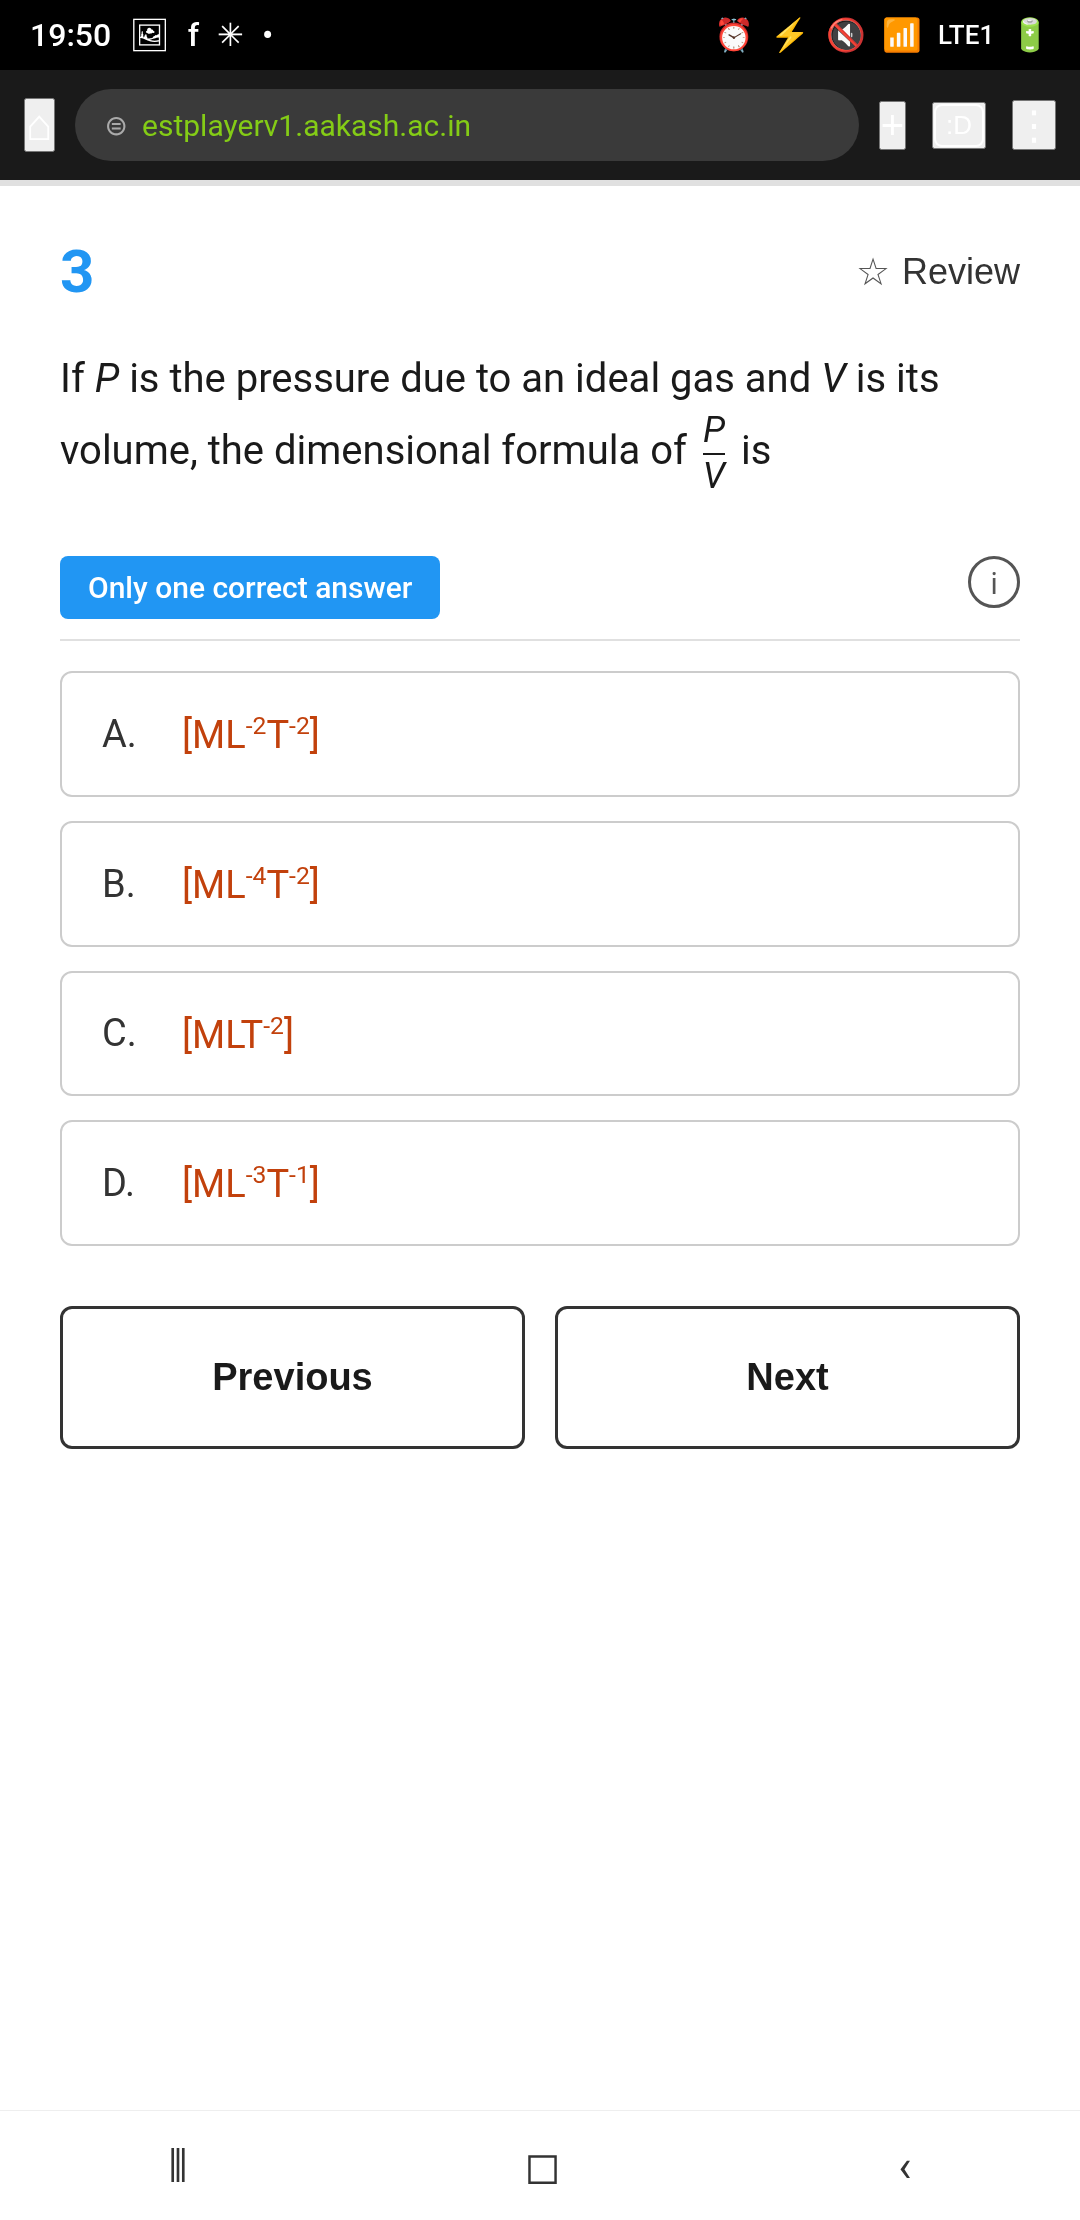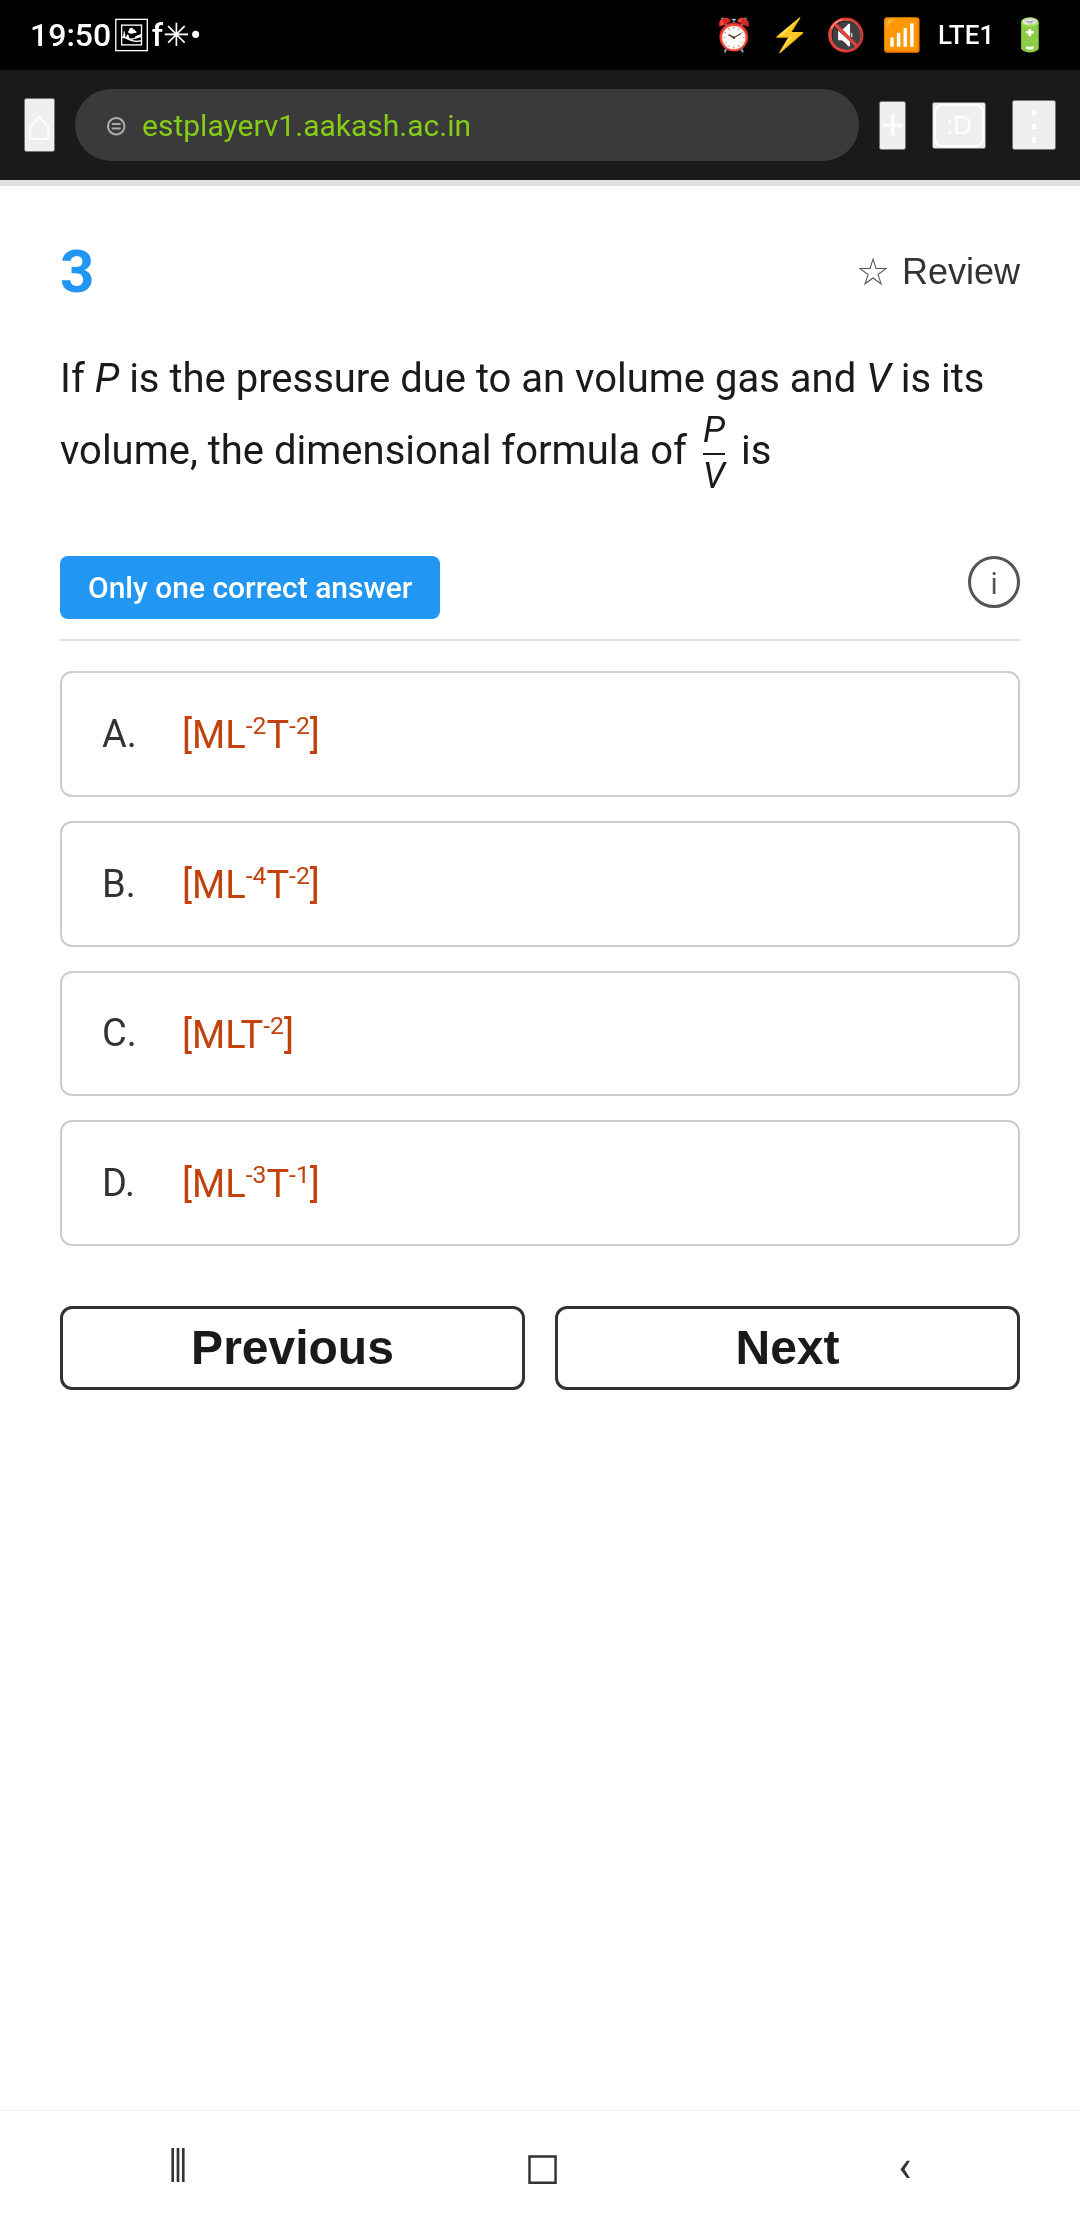--- a/index.html
+++ b/index.html
@@ -22,20 +22,21 @@
       display: flex;
       align-items: center;
       justify-content: space-between;
       padding: 0 30px;
       font-size: 32px;
       font-weight: 500;
     }
     .status-left {
       display: flex;
       align-items: center;
+      gap: 18px;
     }
     .status-right {
       display: flex;
       align-items: center;
       gap: 16px;
     }
 
     
     .browser-bar {
       background: #1a1a1a;
@@ -228,25 +229,25 @@
     }
 
     
     .nav-buttons {
       display: flex;
       gap: 30px;
       padding: 0 0 40px 0;
     }
     .nav-btn {
       flex: 1;
-      height: 84px;
+      height: 143px;
       border: 3px solid #333;
       background: #fff;
       border-radius: 12px;
-      font-size: 48px;
+      font-size: 38px;
       font-weight: bold;
       color: #1a1a1a;
       cursor: pointer;
       display: flex;
       align-items: center;
       justify-content: center;
     }
 
     
     .system-nav {
@@ -311,21 +312,21 @@
 
   <div class="question-header">
     <span class="question-number">3</span>
     <button class="review-btn">
       <span class="star-icon">☆</span>
       <span>Review</span>
     </button>
   </div>
 
   <div class="question-text">
-    <span>If </span><em>P</em><span> is the pressure due to an volume gas and </span><em>V</em><span> is its volume, the dimensional formula of </span>
+    <span>If </span><em>P</em><span> is the pressure due to an ideal gas and </span><em>V</em><span> is its volume, the dimensional formula of </span>
     <span class="fraction">
       <span class="fraction-top">P</span>
       <span class="fraction-bottom">V</span>
     </span>
     <span>is</span>
   </div>
 
   <div class="answer-type-section">
     <span class="answer-type-badge">Only one correct answer</span>
     <div class="info-icon">

